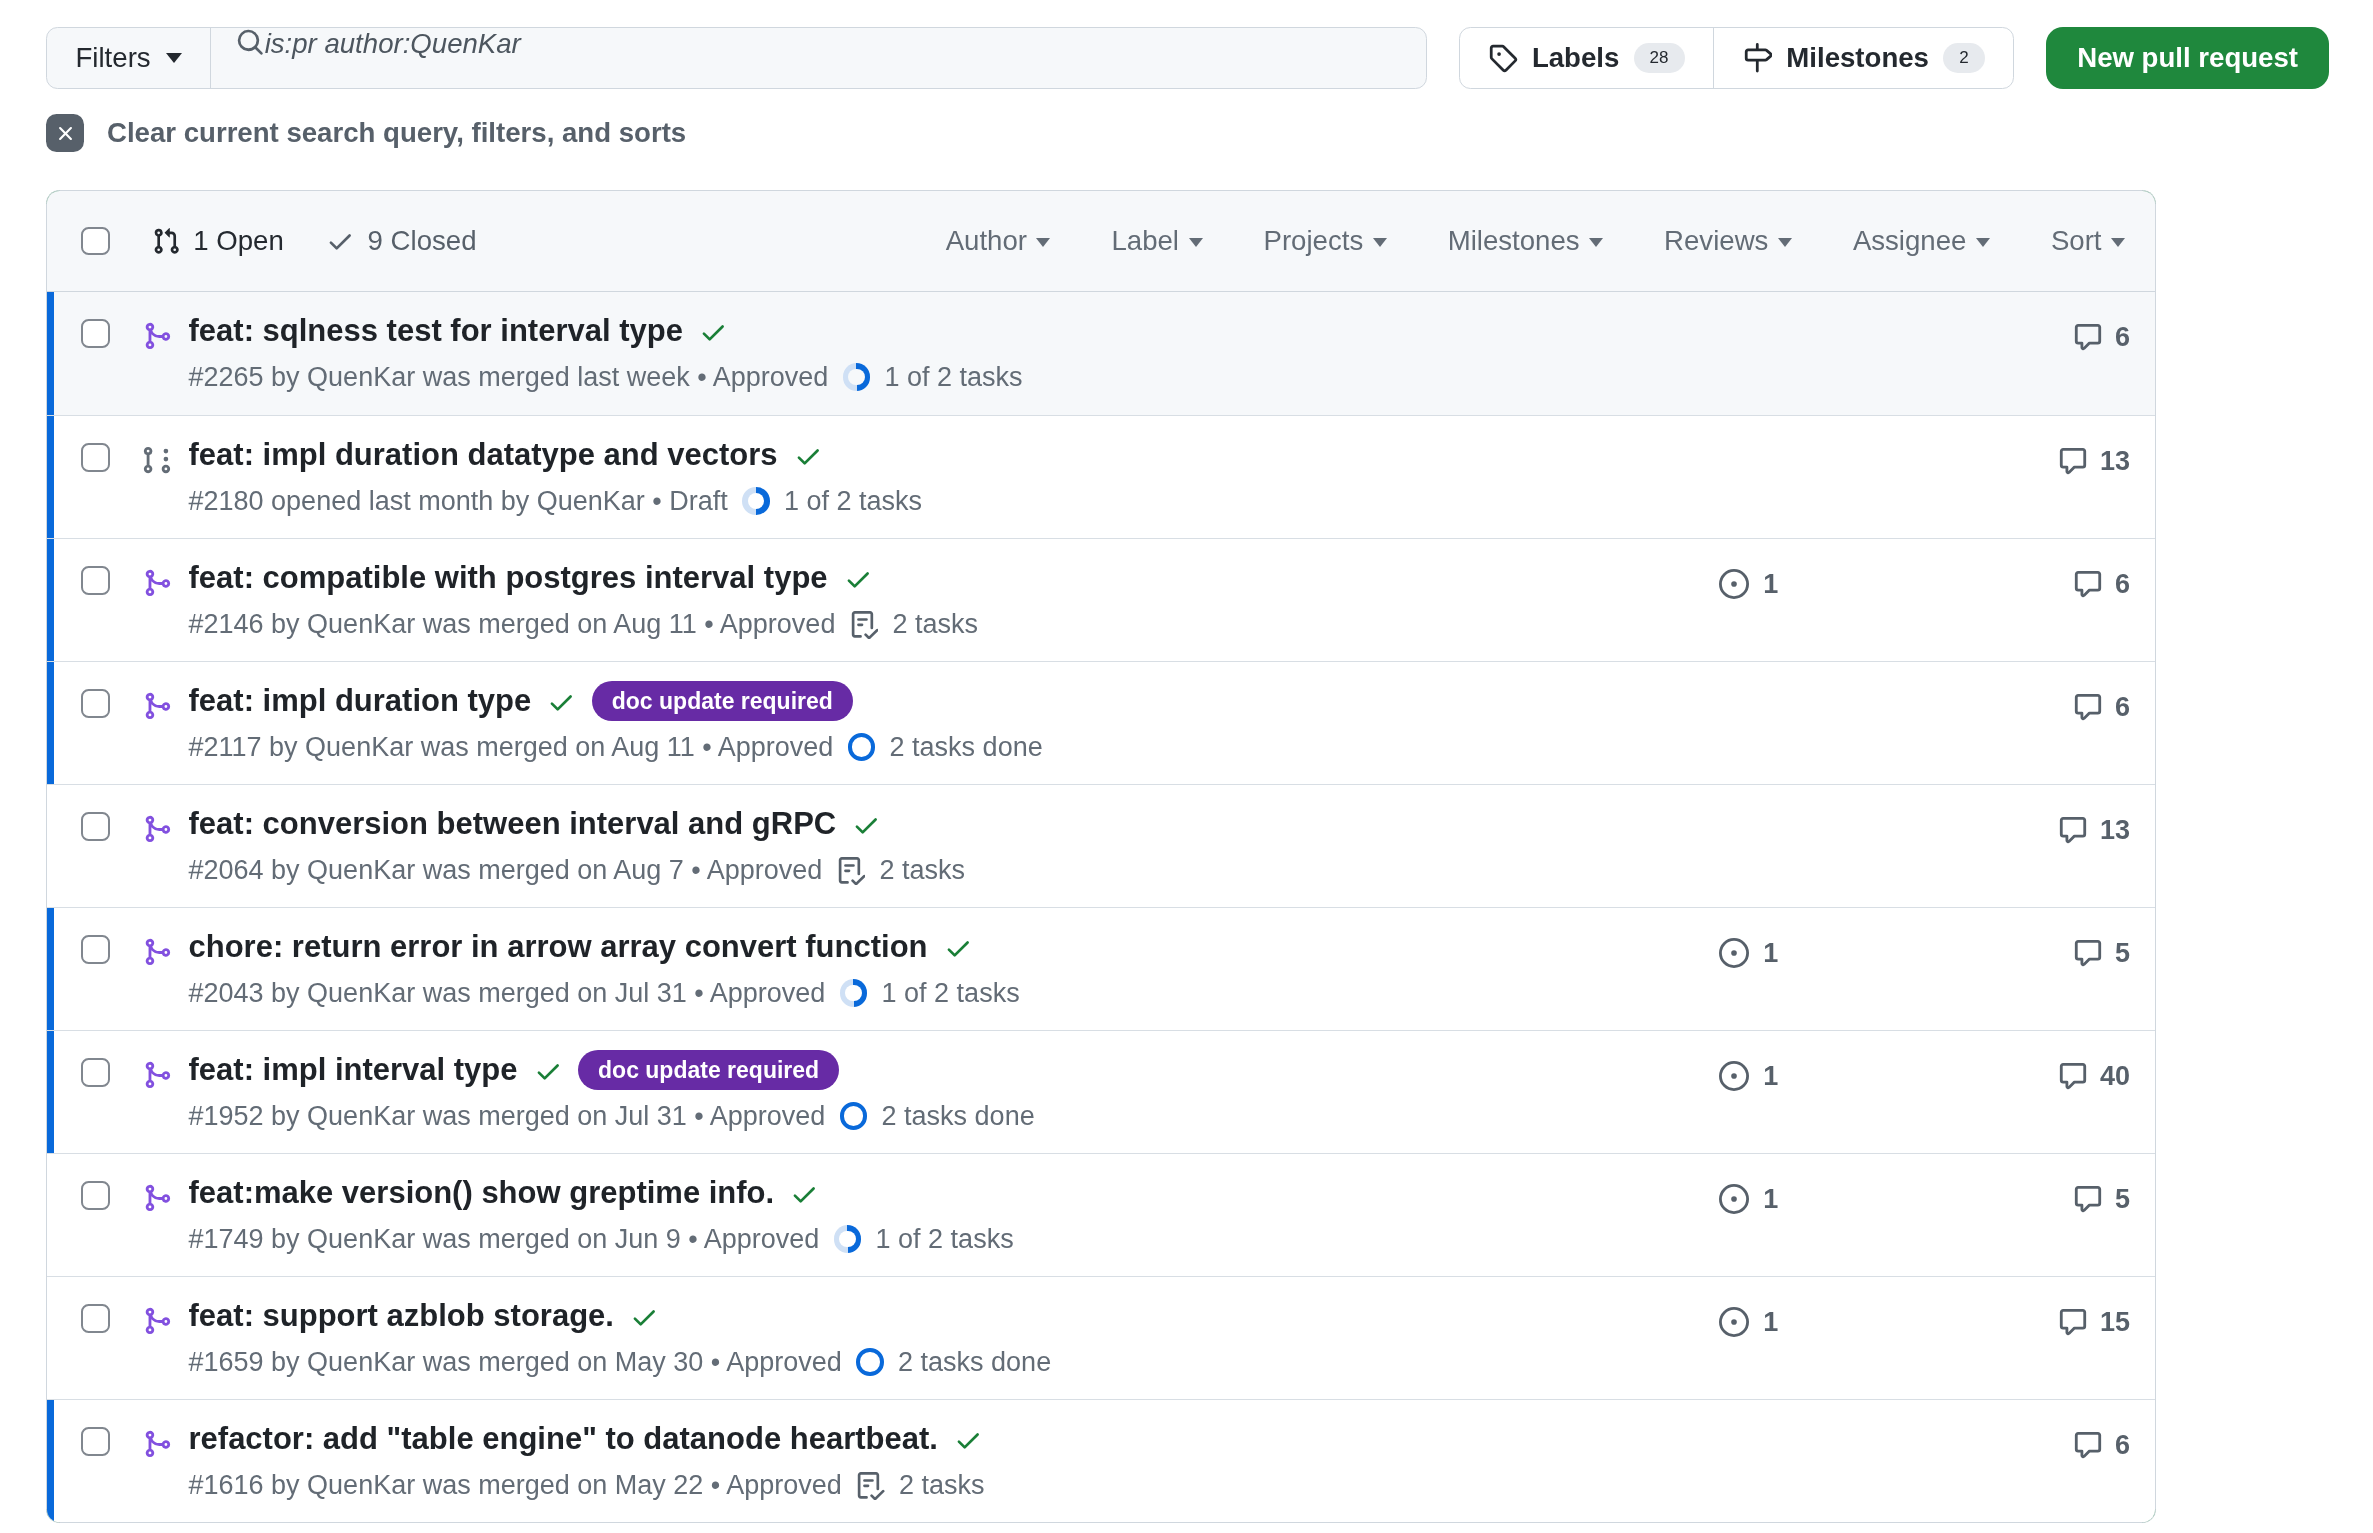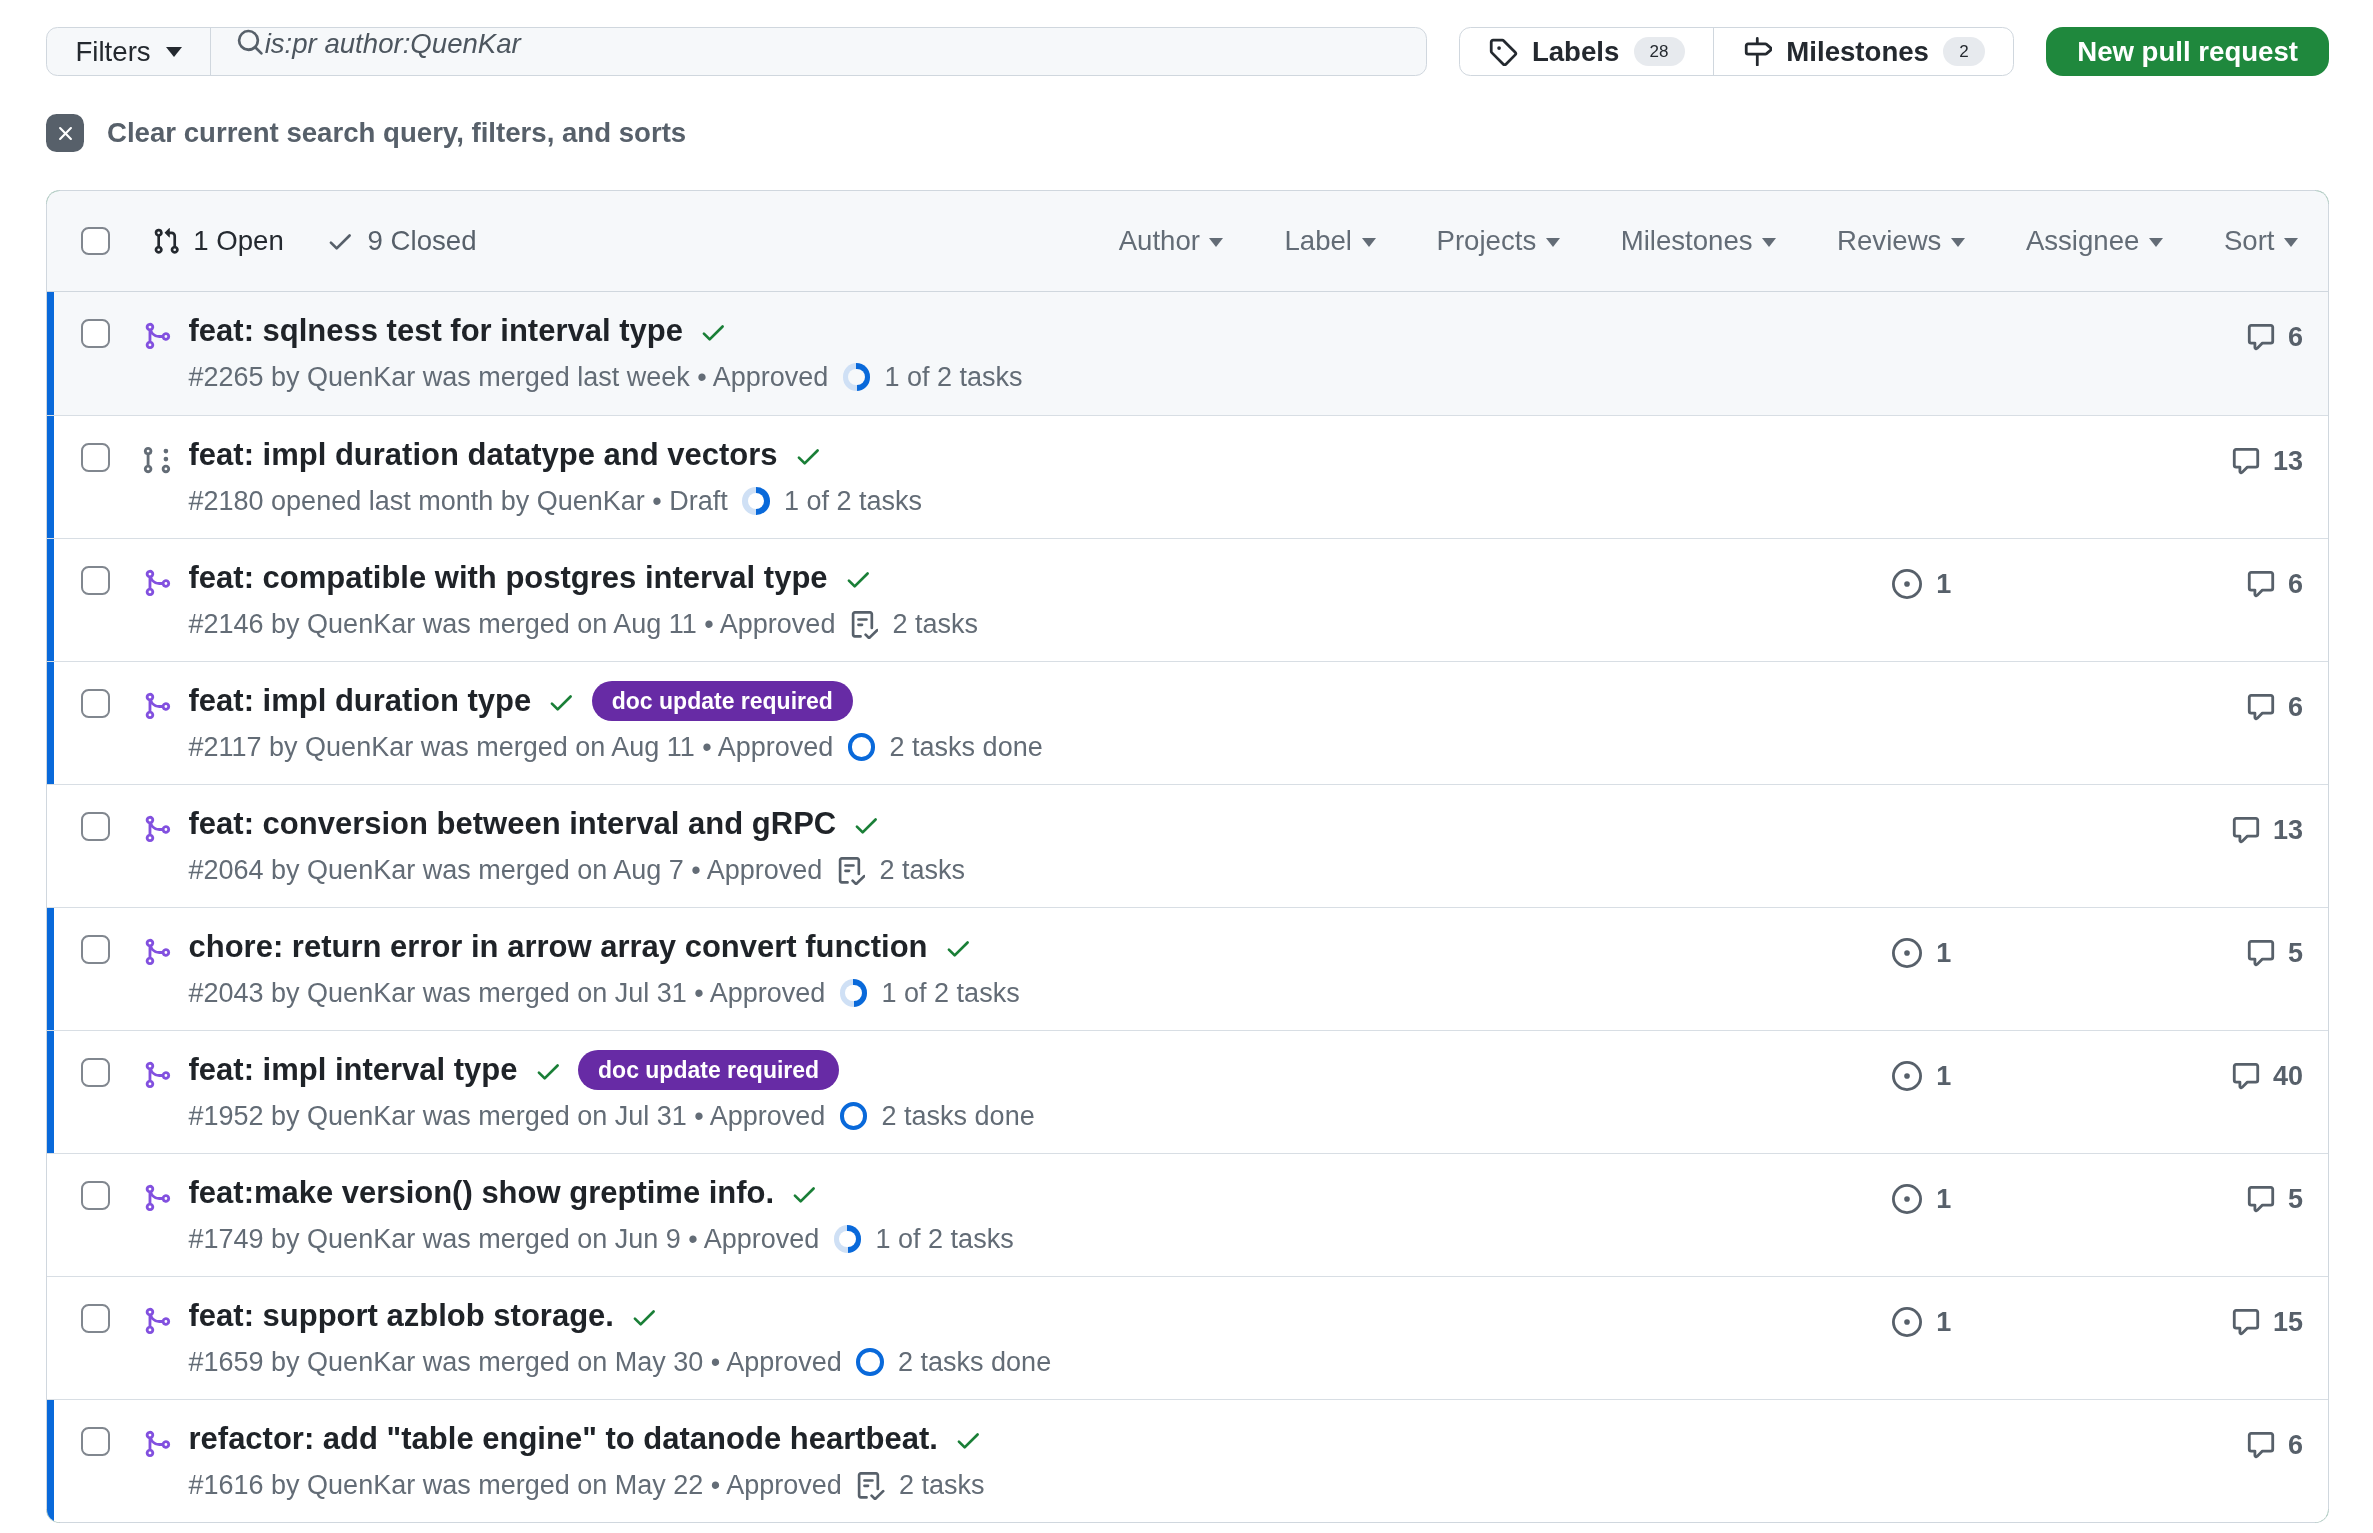--- a/index.html
+++ b/index.html
@@ -5,39 +5,39 @@
   * { box-sizing: border-box; }
   html,body { margin:0; padding:0; }
   body {
     width:2374px; height:1533px; position:relative; overflow:hidden;
     background:#ffffff; color:#1f2328;
     font-family:"Liberation Sans", sans-serif;
   }
   svg { display:block; }
 
   
-  .topbar { position:absolute; left:46px; top:27px; width:2283px; height:49px; display:flex; gap:32px; }
+  .topbar { position:absolute; left:46px; top:27px; width:2283px; height:62px; display:flex; gap:32px; }
   .search-group { flex:1; display:flex; border:1.9px solid #d0d7de; border-radius:11.4px; background:#f6f8fa; overflow:hidden; }
   .filters-btn { display:flex; align-items:center; gap:15px; padding:0 28.5px; border-right:1.9px solid #d0d7de; font-size:27.6px; font-weight:500; color:#24292f; cursor:pointer; }
   .search-box { flex:1; display:flex; align-items:flex-start; padding:0 25px;font-style:italic; }
   .search-value { font-size:27.6px; color:#4d565f; white-space:nowrap; }
   .caret { width:0; height:0; border-left:8.6px solid transparent; border-right:8.6px solid transparent; border-top:10.5px solid currentColor; display:inline-block; }
   .seg-group { display:flex; border:1.9px solid #d0d7de; border-radius:11.4px; background:#fff; }
   .seg { display:flex; align-items:center; gap:14.3px; padding:0 28.5px; font-size:27.6px; font-weight:600; color:#24292f; cursor:pointer; }
   .seg + .seg { border-left:1.9px solid #d0d7de; }
   .counter { background:#e7eaee; border-radius:950px; font-size:17px; font-weight:500; padding:4.8px 16px; color:#24292f; }
   .new-pr-btn { background:#1f883d; color:#ffffff; border-radius:17px; font-size:27.6px; font-weight:600; display:flex; align-items:center; padding:0 31px; white-space:nowrap; cursor:pointer; }
 
   
   .clear-row { position:absolute; left:46px; top:114px; display:flex; align-items:center; gap:23px; cursor:pointer; }
   .clear-icon { width:38px; height:38px; background:#57606a; border-radius:10.5px; display:flex; align-items:center; justify-content:center; }
   .clear-text { font-size:27.6px; font-weight:700; color:#57606a; }
 
   
-  .list { position:absolute; left:46px; top:190px; width:2283px; border:1.9px solid #d0d7de; border-radius:13.3px; background:#15803d; overflow:hidden; }
+  .list { position:absolute; left:46px; top:190px; width:2110px; border:1.9px solid #d0d7de; border-radius:13.3px; background:#15803d; overflow:hidden; }
   .list-header { display:flex; align-items:center; background:#f6f8fa; height:101px; border-bottom:1.9px solid #d0d7de; padding:0 30px 0 34px; }
   .checkbox { width:28.5px; height:28.5px; border:2.9px solid #81878f; border-radius:7.6px; background:#fff; flex:none; cursor:pointer; }
   .open-closed { display:flex; align-items:center; gap:42px; margin-left:42px; }
   .oc-item { display:flex; align-items:center; gap:13.3px; font-size:27.6px; cursor:pointer; }
   .oc-open { color:#24292f; font-weight:500; }
   .oc-closed { color:#57606a; }
   .header-filters { margin-left:auto; display:flex; align-items:center; gap:61px; }
   .hf-item { display:flex; align-items:center; gap:9.5px; font-size:27.6px; color:#636c76; cursor:pointer; }
   .hf-item .caret { border-top-width:9.5px; border-left-width:7.6px; border-right-width:7.6px; margin-top:3.8px; }
 

